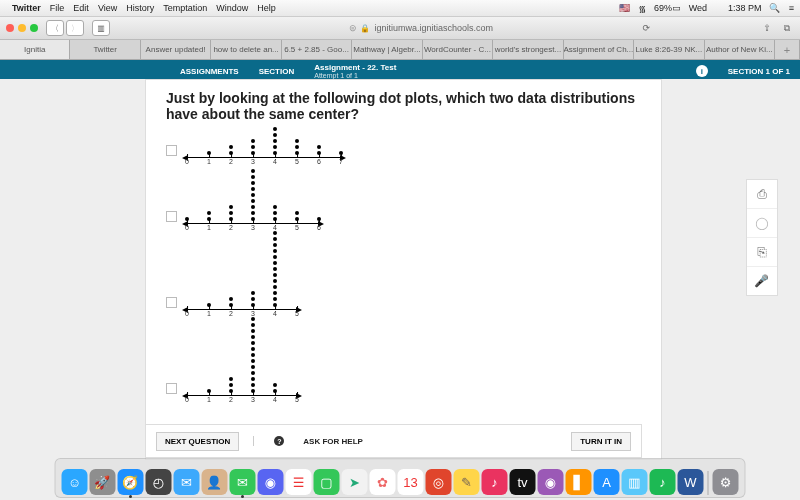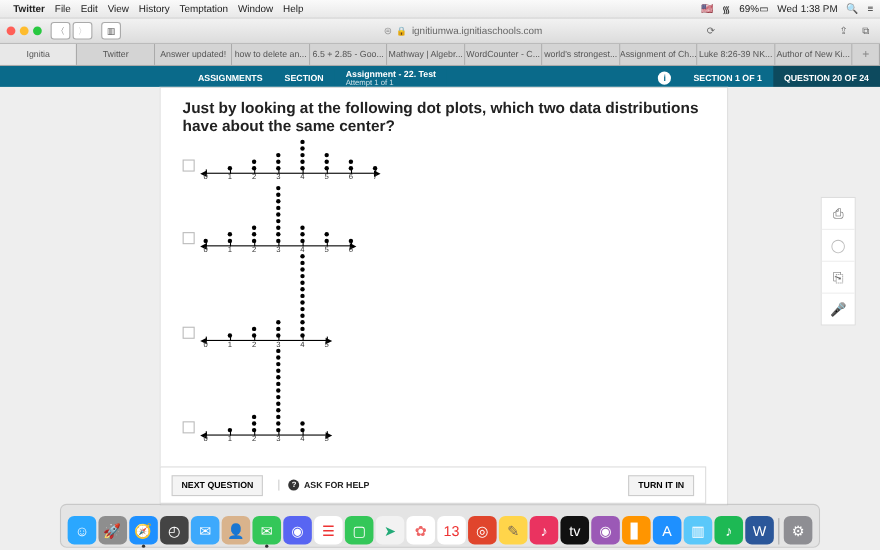--- a/index.html
+++ b/index.html
@@ -42,21 +42,21 @@
   .chk{width:9px;height:9px;border:1px solid #bbb;margin-right:10px;margin-bottom:12px}
   .plot{position:relative}
   
   .sidetools{position:absolute;right:22px;top:100px;width:30px;background:#fff;border:1px solid #ddd}
   .stool{height:28px;display:flex;align-items:center;justify-content:center;border-bottom:1px solid #eee;color:#666;font-size:12px}
   .stool:last-child{border-bottom:none}
   
   .footer{position:absolute;left:145px;width:475px;bottom:2px;height:32px;background:#fff;border:1px solid #ddd;display:flex;align-items:center;padding:0 10px}
   .fbtn{background:#f4f4f4;border:1px solid #ccc;padding:4px 8px;font-size:8px;font-weight:bold}
   .fspacer{flex:1}
-  .askhelp{font-size:8px;font-weight:bold;display:flex;align-items:center;gap:4px;border-left:1px solid #ccc;padding-left:8px;margin-left:14px}
+  .askhelp{font-size:8px;font-weight:bold;display:flex;align-items:center;gap:19px;border-left:1px solid #ccc;padding-left:20px;margin-left:14px}
   .askhelp .qc{width:10px;height:10px;border-radius:50%;background:#333;color:#fff;font-size:7px;display:flex;align-items:center;justify-content:center}
   
   .dock{position:absolute;bottom:2px;left:50%;transform:translateX(-50%);height:34px;display:flex;align-items:end;gap:2px;padding:2px 6px;background:rgba(220,220,220,.55);border-radius:6px;border:1px solid rgba(0,0,0,.12)}
   .dicon{width:26px;height:26px;border-radius:6px;display:flex;align-items:center;justify-content:center;font-size:13px;color:#fff;position:relative}
   .ddot{position:absolute;bottom:-3px;left:50%;transform:translateX(-50%);width:3px;height:3px;border-radius:50%;background:#333}
   .dsep{width:1px;height:24px;background:rgba(0,0,0,.25);margin:0 2px}
   
   .axis{position:relative;border-top:1.5px solid #000;margin-top:2px}
   .axis::before,.axis::after{content:"";position:absolute;top:-3.5px;width:0;height:0;border-top:3.5px solid transparent;border-bottom:3.5px solid transparent}
   .axis::before{left:-5px;border-right:6px solid #000}
@@ -80,21 +80,21 @@
   <span class="mitem">History</span>
   <span class="mitem">Temptation</span>
   <span class="mitem">Window</span>
   <span class="mitem">Help</span>
   <span class="spacer"></span>
   <span class="r">🇺🇸</span>
   <span class="r">᯾</span>
   <span class="r">69%</span>
   <span>▭</span>
   <span class="r">Wed</span>
-  <span style="margin-left:3px">1:38 PM</span>
+  <span style="margin-left:21px">1:38 PM</span>
   <span class="r">🔍</span>
   <span class="r">≡</span>
 </div>
 
 <div class="toolbar">
   <div class="traffic">
     <div class="tl r"></div>
     <div class="tl y"></div>
     <div class="tl g"></div>
   </div>
@@ -132,21 +132,20 @@
     <div class="ph-item">ASSIGNMENTS</div>
     <div class="ph-item">SECTION</div>
     <div class="ph-assign">
       <div><span class="t">Assignment</span> <span>- 22. Test</span></div>
       <div class="s">Attempt 1 of 1</div>
     </div>
   </div>
   <div class="ph-spacer"></div>
   <div class="ph-info">i</div>
   <div class="ph-sec">SECTION 1 OF 1</div>
-  <div class="ph-q">QUESTION 20 OF 24</div>
 </div>
 
 <div class="stage">
   <div class="paper">
     <div class="qtext">Just by looking at the following dot plots, which two data distributions have about the same center?</div>
     <div id="plots">
         <div class="plotwrap">
           <div class="chk"></div>
           <div class="plot" style="width: 154px;">
             <div class="dots" style="height: 27px; width: 154px;">

